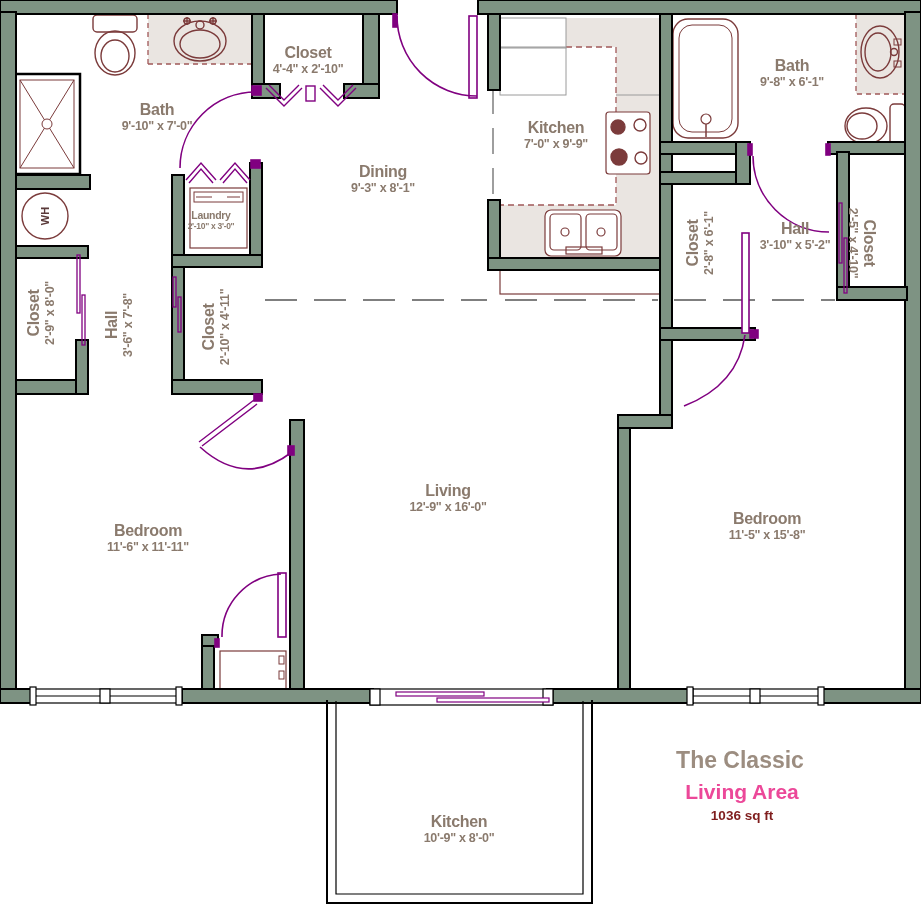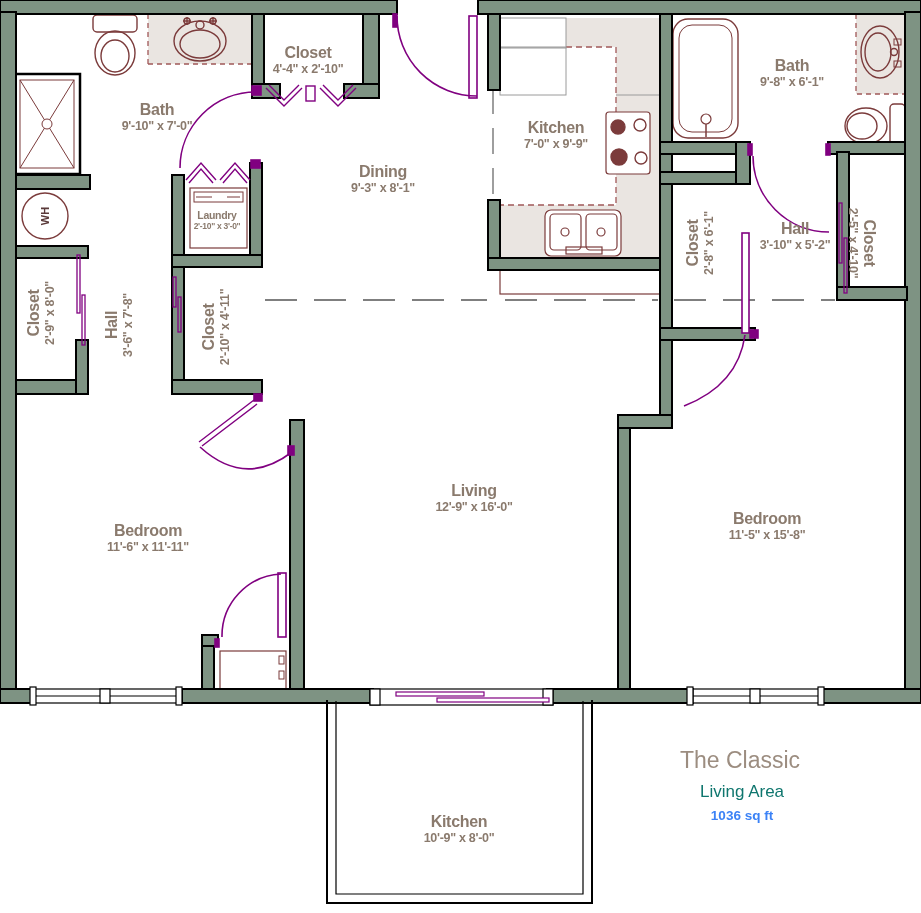--- a/index.html
+++ b/index.html
@@ -8,24 +8,24 @@
   .plan svg{position:absolute;left:0;top:0;}
   .room-label{position:absolute;text-align:center;color:#8A7A6D;font-weight:bold;
               white-space:nowrap;transform:translate(-50%,-50%);line-height:1.12;letter-spacing:-0.3px;}
   .room-label.rot-ccw{transform:translate(-50%,-50%) rotate(-90deg);}
   .room-label.rot-cw{transform:translate(-50%,-50%) rotate(90deg);}
   .room-name{font-size:16px;}
   .room-dims{font-size:12.5px;}
   .small .room-name{font-size:10.5px;}
   .small .room-dims{font-size:8.5px;}
   .plan-title{position:absolute;transform:translate(-50%,-50%);color:#9C8D80;
-              font-weight:normal;font-size:23px;white-space:nowrap;}
-  .area-label{position:absolute;transform:translate(-50%,-50%);color:#0f766e;
-              font-weight:normal;font-size:17px;white-space:nowrap;}
-  .area-value{position:absolute;transform:translate(-50%,-50%);color:#3b82f6;
+              font-weight:bold;font-size:23px;white-space:nowrap;}
+  .area-label{position:absolute;transform:translate(-50%,-50%);color:#ec4899;
+              font-weight:bold;font-size:21px;white-space:nowrap;}
+  .area-value{position:absolute;transform:translate(-50%,-50%);color:#7f1d1d;
               font-weight:bold;font-size:13.5px;white-space:nowrap;}
 </style>
 </head>
 <body>
 
 <div class="plan">
 <svg width="921" height="913" viewBox="0 0 921 913">
 
   <g>
     <rect x="148" y="14" width="104" height="50" fill="#EAE5E1"></rect>
@@ -283,21 +283,21 @@
     <div class="room-dims">9'-3" x 8'-1"</div>
   </div>
   <div class="room-label" style="left:556px;top:135px">
     <div class="room-name">Kitchen</div>
     <div class="room-dims">7'-0" x 9'-9"</div>
   </div>
   <div class="room-label" style="left:792px;top:73px">
     <div class="room-name">Bath</div>
     <div class="room-dims">9'-8" x 6'-1"</div>
   </div>
-  <div class="room-label small" style="left:217px;top:221px">
+  <div class="room-label small" style="left:211px;top:221px">
     <div class="room-name">Laundry</div>
     <div class="room-dims">2'-10" x 3'-0"</div>
   </div>
   <div class="room-label rot-ccw" style="left:41px;top:313px">
     <div class="room-name">Closet</div>
     <div class="room-dims">2'-9" x 8'-0"</div>
   </div>
   <div class="room-label rot-ccw" style="left:119px;top:325px">
     <div class="room-name">Hall</div>
     <div class="room-dims">3'-6" x 7'-8"</div>
@@ -315,21 +315,21 @@
     <div class="room-dims">3'-10" x 5'-2"</div>
   </div>
   <div class="room-label rot-cw" style="left:862px;top:243px">
     <div class="room-name">Closet</div>
     <div class="room-dims">2'-5" x 4'-10"</div>
   </div>
   <div class="room-label" style="left:148px;top:538px">
     <div class="room-name">Bedroom</div>
     <div class="room-dims">11'-6" x 11'-11"</div>
   </div>
-  <div class="room-label" style="left:474px;top:498px">
+  <div class="room-label" style="left:448px;top:498px">
     <div class="room-name">Living</div>
     <div class="room-dims">12'-9" x 16'-0"</div>
   </div>
   <div class="room-label" style="left:767px;top:526px">
     <div class="room-name">Bedroom</div>
     <div class="room-dims">11'-5" x 15'-8"</div>
   </div>
   <div class="room-label" style="left:459px;top:829px">
     <div class="room-name">Kitchen</div>
     <div class="room-dims">10'-9" x 8'-0"</div>

